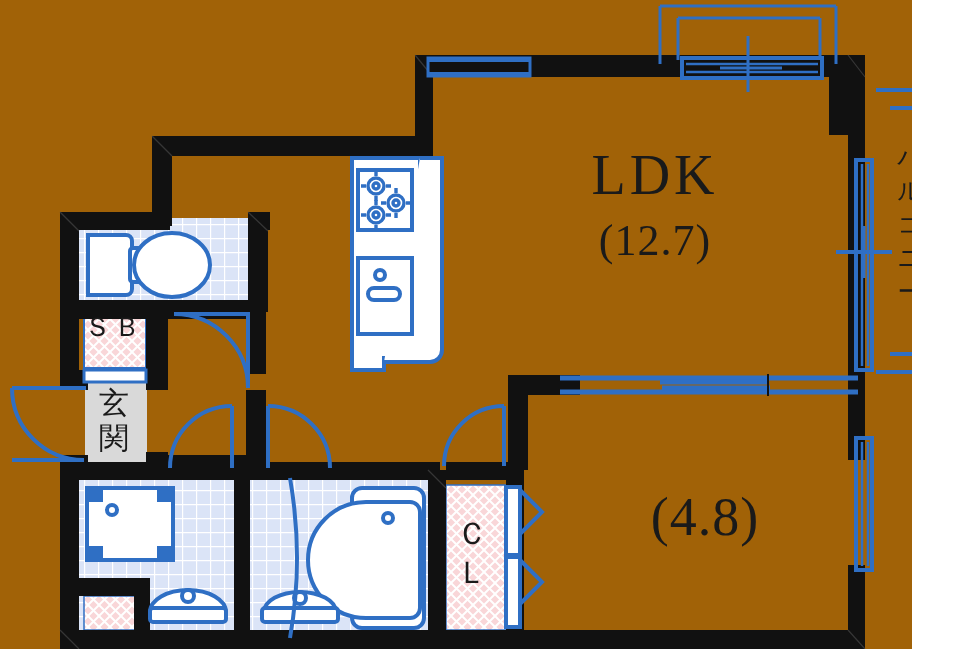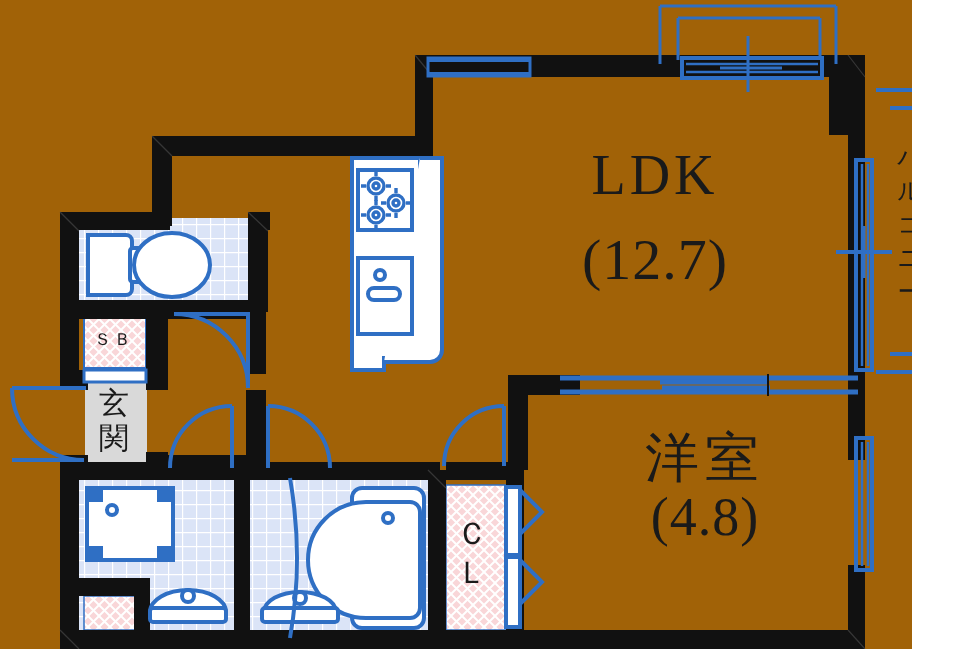--- a/index.html
+++ b/index.html
@@ -3,24 +3,24 @@
 <meta charset="utf-8">
 <title>Floor Plan</title>
 <style>
   html,body{margin:0;padding:0;background:#ffffff;}
   body{font-family:"Liberation Serif", serif;}
   #plan{position:relative;width:912px;height:649px;background:#a16207;overflow:hidden;}
   #plan svg{position:absolute;left:0;top:0;}
   .lbl{position:absolute;color:#1a1a1a;font-family:"Liberation Serif","DejaVu Serif",serif;
        text-align:center;white-space:nowrap;line-height:1.05;}
   #ldk-label{left:530px;top:146px;width:250px;font-size:56px;letter-spacing:4px;}
-  #ldk-area{left:530px;top:218px;width:250px;font-size:58px;letter-spacing:1px;margin-top:12px;}
+  #ldk-area{left:530px;top:218px;width:250px;font-size:44px;letter-spacing:1px;}
   #room-label{left:600px;top:430px;width:210px;font-size:54px;letter-spacing:6px;}
   #room-area{left:600px;top:489px;width:210px;font-size:54px;letter-spacing:1px;}
-  #sb-label{left:83px;top:331px;width:62px;font-size:17px;letter-spacing:3px;}
+  #sb-label{left:83px;top:313px;width:62px;font-size:27px;letter-spacing:3px;}
   #genkan-label{left:88px;top:385px;width:52px;font-size:30px;line-height:1.18;}
   #cl-label{left:452px;top:515px;width:40px;font-size:31px;line-height:1.25;}
   #balcony-label{left:893px;top:140px;width:34px;font-size:25px;line-height:1.35;}
 </style>
 </head>
 <body>
 
 <div id="plan">
 
 <svg width="976" height="649" viewBox="0 0 976 649">
@@ -236,20 +236,19 @@
 
   <g fill="none" stroke="#2f6fc4" stroke-width="4">
     <path d="M876 90 H972 V372 H876"></path>
     <path d="M890 108 H958 V354 H890"></path>
   </g>
 
 </svg>
 
 <div class="lbl" id="ldk-label">LDK</div>
 <div class="lbl" id="ldk-area">(12.7)</div>
-<div class="lbl" id="room-label">洋室</div>
 <div class="lbl" id="room-area">(4.8)</div>
 <div class="lbl" id="sb-label">ＳＢ</div>
 <div class="lbl" id="genkan-label">玄<br>関</div>
 <div class="lbl" id="cl-label">Ｃ<br>Ｌ</div>
 <div class="lbl" id="balcony-label">バ<br>ル<br>コ<br>ニ<br>ー</div>
 
 </div>
 
 </body></html>

